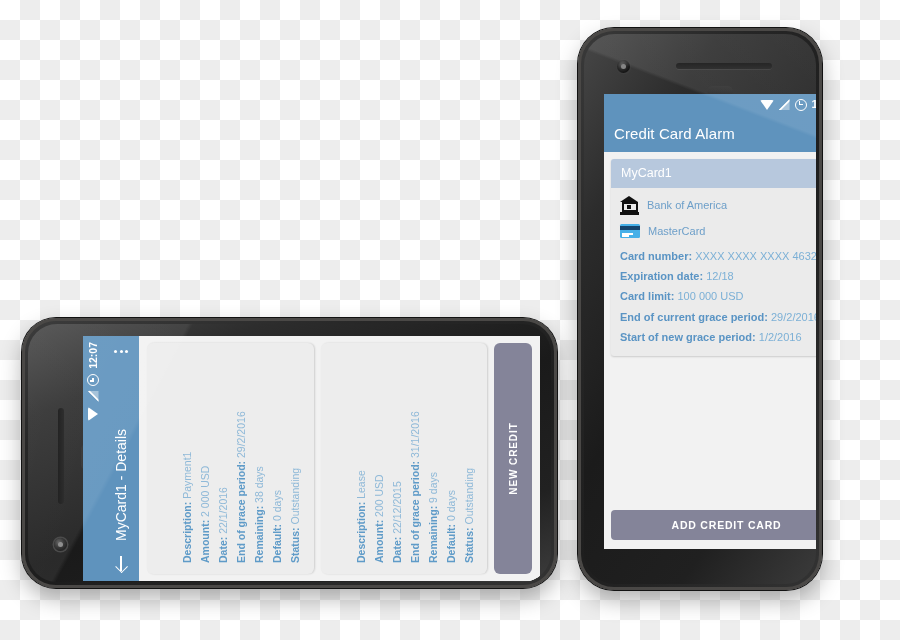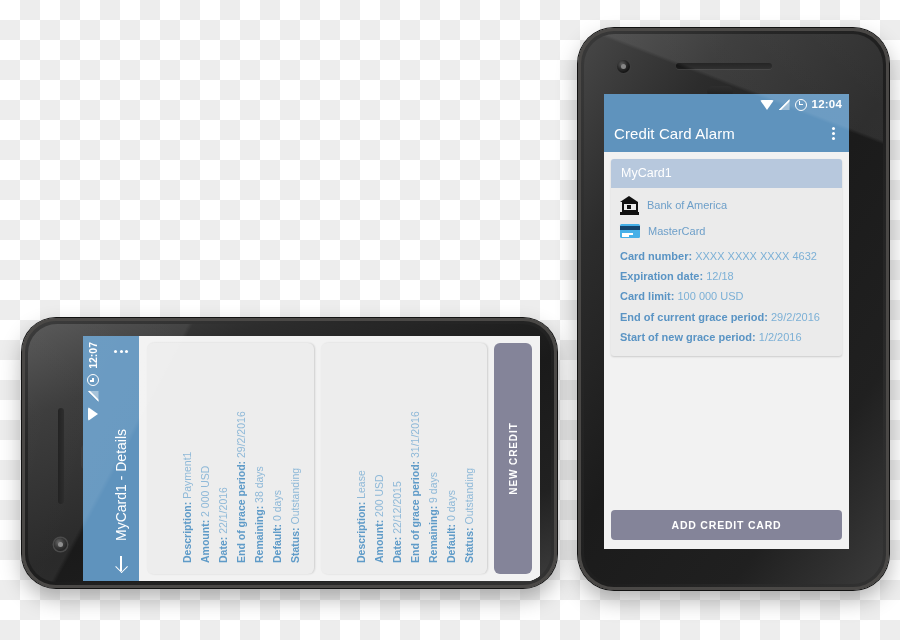--- a/index.html
+++ b/index.html
@@ -23,21 +23,21 @@
       linear-gradient(45deg, #ededed 25%, transparent 25%, transparent 75%, #ededed 75%, #ededed);
     background-size: 40px 40px;
     background-position: 0 0, 20px 20px;
   }
 
   
   #phone-portrait {
     position: absolute;
     left: 578px;
     top: 28px;
-    width: 311px;
+    width: 244px;
     height: 562px;
     border-radius: 36px;
     background: linear-gradient(120deg, #3a3a3a 0%, #262626 30%, #1e1e1e 55%, #333 100%);
     box-shadow:
       0 0 0 1px #121212,
       0 10px 22px rgba(0,0,0,0.30),
       inset 0 0 0 3px #4a4846;
   }
   #phone-portrait .pp-inner {
     position: absolute;

